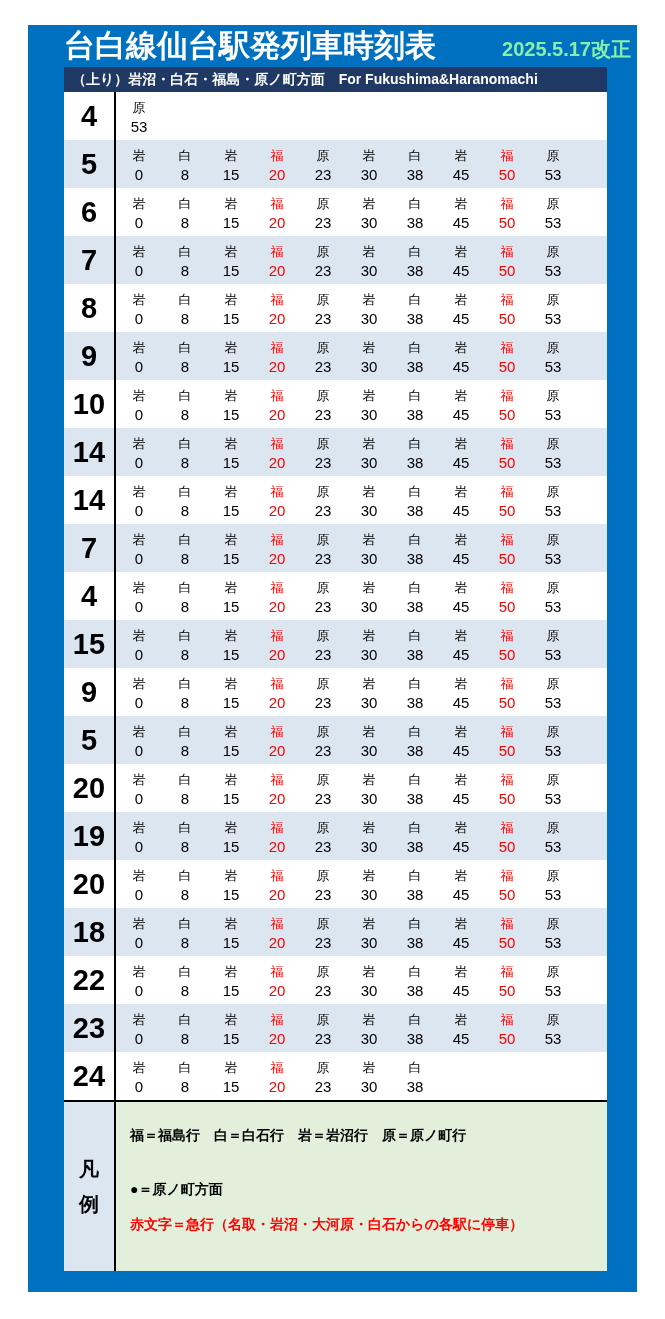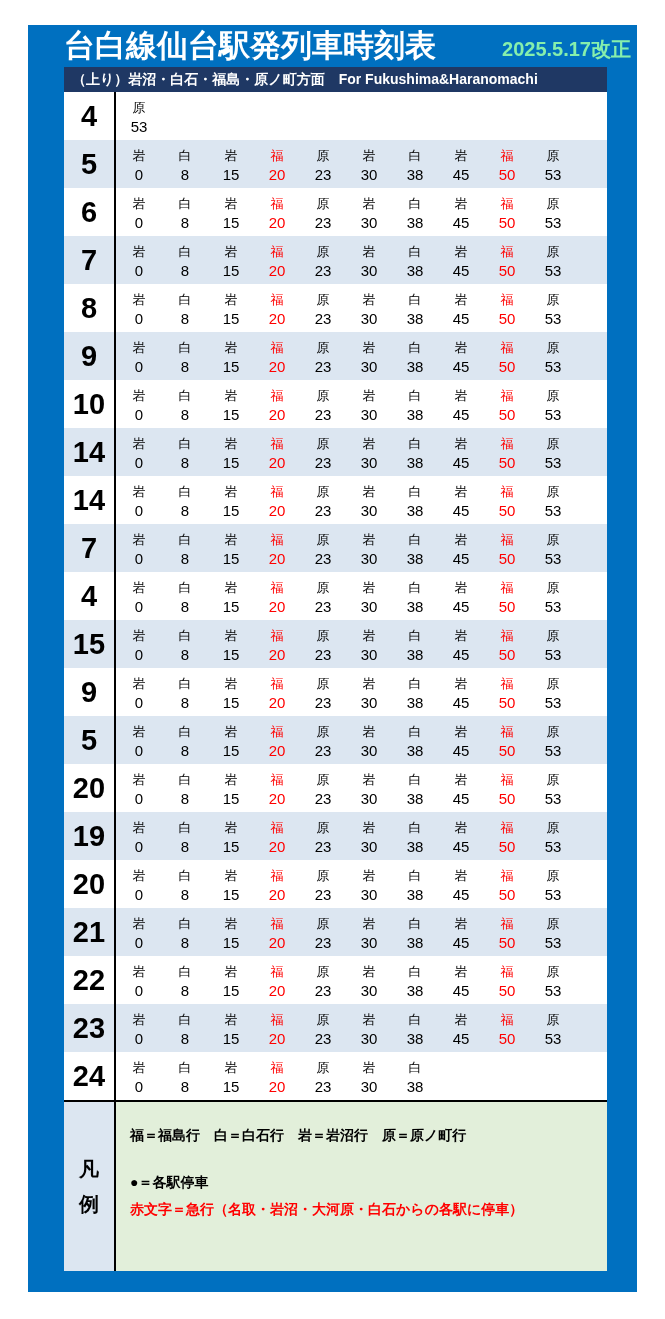--- a/index.html
+++ b/index.html
@@ -114,22 +114,22 @@
   }
   .legend-content {
     flex: 1;
     background: var(--legend-green, #e2efda);
     padding: 20px 8px 0 14px;
     font-size: 14px;
     font-weight: bold;
     color: #000000;
   }
   .legend-content p { line-height: 27px; white-space: nowrap; }
-  .legend-content .dest-line { margin-bottom: 20px; font-family: Liberation Serif, serif; }
-  .legend-content .red-line { color: var(--express-red, #ff0000); }
+  .legend-content .dest-line { margin-bottom: 27px; font-family: Liberation Serif, serif; }
+  .legend-content .red-line { color: var(--express-red, #ff0000); margin-top: 8px; }
 </style>
 </head>
 <body>
 
 <div class="page">
   <div class="frame">
 
     <div class="title-bar">
       <div class="title">台白線仙台駅発列車時刻表</div>
       <div class="revision">2025.5.17改正</div>
@@ -864,21 +864,21 @@
                 <span class="dest">福</span>
                 <span class="min">50</span>
               </div>
               <div class="train">
                 <span class="dest">原</span>
                 <span class="min">53</span>
               </div>
             </div>
           </div>
           <div class="hour-row alt">
-            <div class="hour-cell">21</div>
+            <div class="hour-cell">18</div>
             <div class="minutes">
               <div class="train">
                 <span class="dest">岩</span>
                 <span class="min">0</span>
               </div>
               <div class="train">
                 <span class="dest">白</span>
                 <span class="min">8</span>
               </div>
               <div class="train">
@@ -1040,20 +1040,20 @@
           </div>
         </div>
 
       <div class="legend-row">
         <div class="legend-label">
           <span>凡</span>
           <span>例</span>
         </div>
         <div class="legend-content">
           <p class="dest-line">福＝福島行　白＝白石行　岩＝岩沼行　原＝原ノ町行</p>
-          <p>●＝各駅停車</p>
+          <p>●＝原ノ町方面</p>
           <p class="red-line">赤文字＝急行（名取・岩沼・大河原・白石からの各駅に停車）</p>
         </div>
       </div>
     </div>
 
   </div>
 </div>
 
 </body></html>

